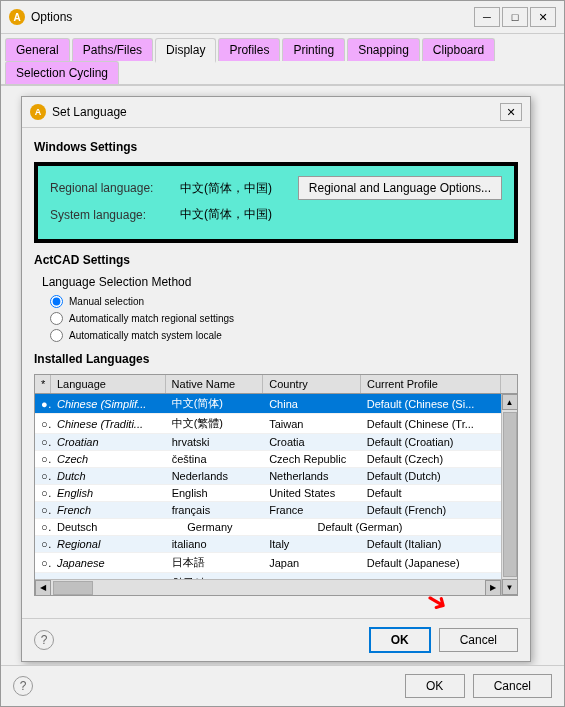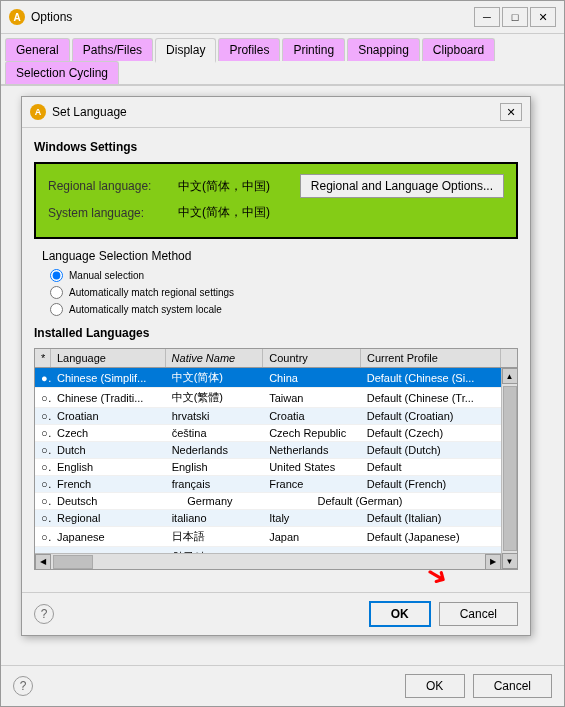--- a/index.html
+++ b/index.html
@@ -203,24 +203,24 @@
     }
 
     
     .section-header {
       font-size: 12px;
       font-weight: bold;
       margin-bottom: 8px;
     }
 
     .settings-group {
-      border: 2px solid #000000;
+      border: 4px solid #000000;
       padding: 10px 12px;
       margin-bottom: 10px;
-      background: #84cc16;
+      background: #5eead4;
     }
 
     .field-row {
       display: flex;
       align-items: center;
       margin-bottom: 6px;
       gap: 10px;
     }
 
     .field-label {
@@ -287,21 +287,21 @@
       font-size: 11px;
       border-right: 1px solid #bbb;
       white-space: nowrap;
       overflow: hidden;
     }
 
     .th:last-child { border-right: none; }
 
     .th-star { width: 16px; }
     .th-lang { flex: 1.2; }
-    .th-native { flex: 1; font-style: italic; }
+    .th-native { flex: 1; }
     .th-country { flex: 1; }
     .th-profile { flex: 1.5; }
     .th-scroll { width: 16px; }
 
     .table-row {
       display: flex;
       align-items: center;
       border-bottom: 1px solid #f0f0f0;
     }
 
@@ -312,21 +312,21 @@
 
     .td {
       padding: 2px 6px;
       font-size: 11px;
       white-space: nowrap;
       overflow: hidden;
       text-overflow: ellipsis;
     }
 
     .td-star { width: 16px; text-align: center; }
-    .td-lang { flex: 1.2; }
+    .td-lang { flex: 1.2; font-style: italic; }
     .td-native { flex: 1; }
     .td-country { flex: 1; }
     .td-profile { flex: 1.5; }
 
     .table-scroll-area {
       display: flex;
     }
 
     .table-main {
       flex: 1;
@@ -477,20 +477,21 @@
             <span class="field-value">中文(简体，中国)</span>
             <button class="region-btn">Regional and Language Options...</button>
           </div>
           <div class="field-row">
             <span class="field-label">System language:</span>
             <span class="field-value">中文(简体，中国)</span>
           </div>
         </div>
 
         <div class="actcad-group">
+          <div class="section-header">ActCAD Settings</div>
           <div style="padding-left:8px; margin-bottom:6px;">Language Selection Method</div>
           <div class="radio-row">
             <input type="radio" name="lang-method" checked="" style="">
             <span class="radio-label">Manual selection</span>
           </div>
           <div class="radio-row">
             <input type="radio" name="lang-method" style="">
             <span class="radio-label">Automatically match regional settings</span>
           </div>
           <div class="radio-row">

